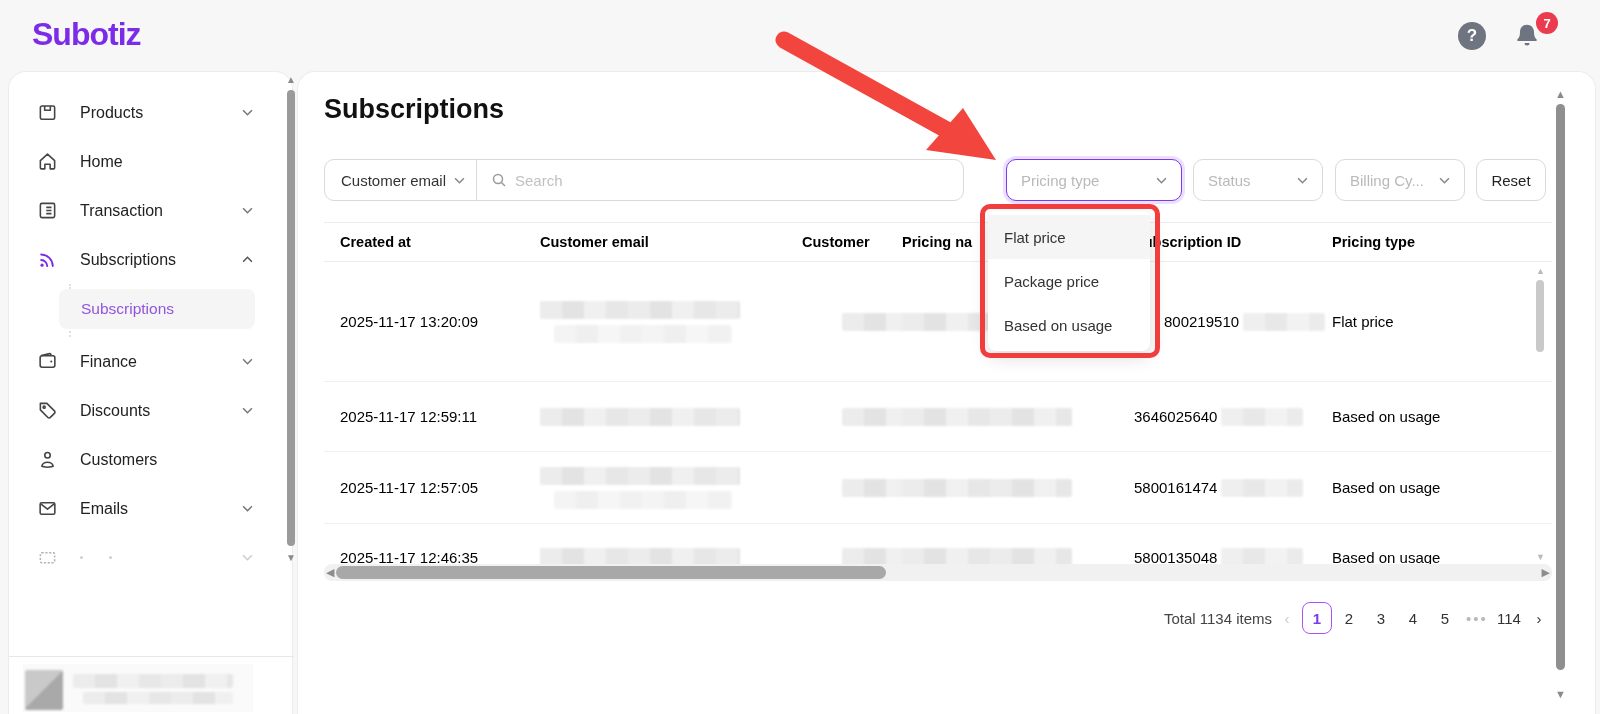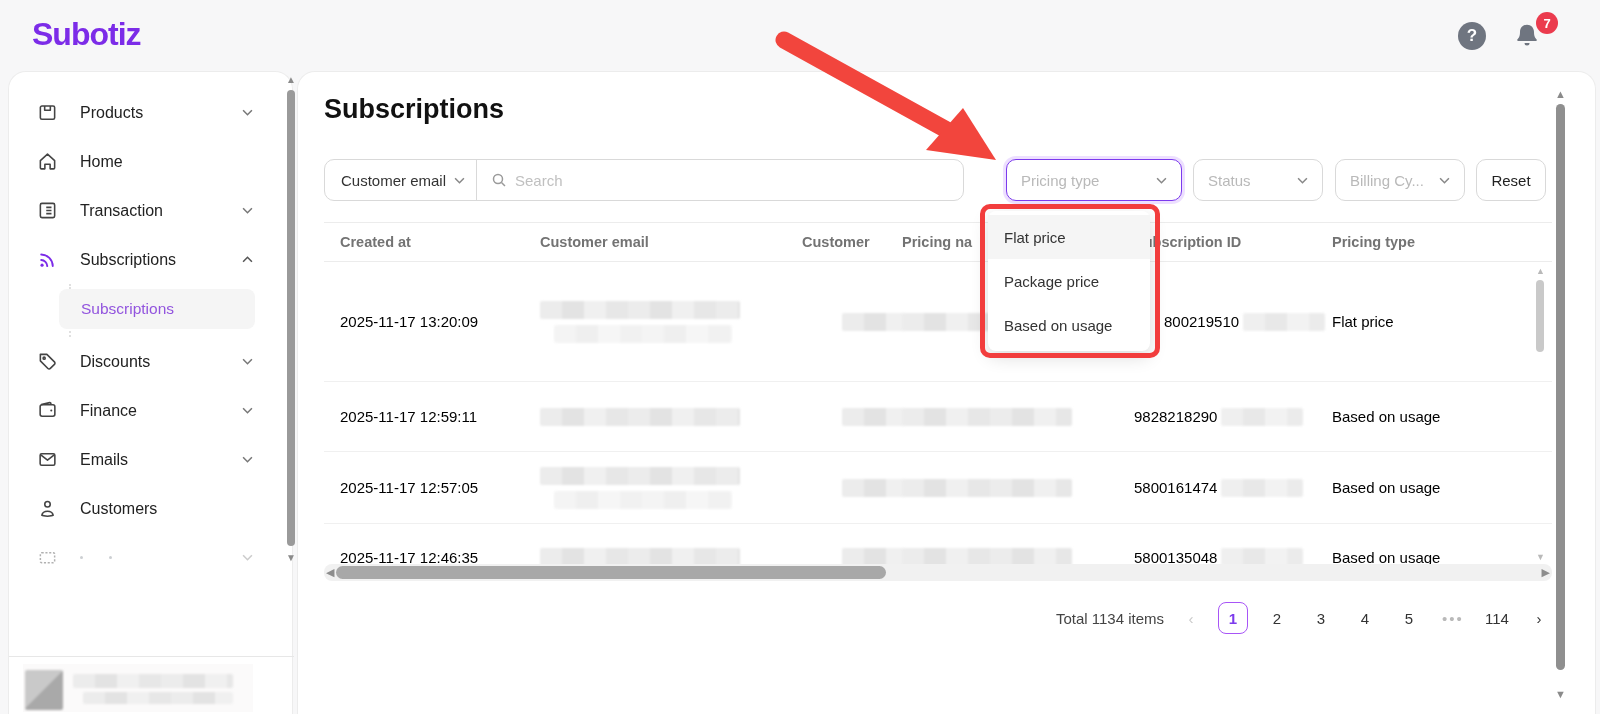--- a/index.html
+++ b/index.html
@@ -57,21 +57,21 @@
     display:flex; align-items:center; justify-content:space-between; padding:0 14px; font-size:15px; color:#b9b9b9; cursor:pointer; }
   .filter-select.focused { border:1.5px solid #7c3aed; box-shadow:0 0 0 3px rgba(190,140,255,.28); }
   .sel-pricing { left:682px; width:176px; }
   .sel-status  { left:869px; width:130px; }
   .sel-billing { left:1011px; width:130px; }
   .reset-btn { position:absolute; left:1152px; top:0; width:70px; height:42px; border:1px solid #d9d9d9; border-radius:10px;
     background:#fff; font-size:15px; color:#222; cursor:pointer; font-family:"Liberation Sans",sans-serif; }
   
   .table-wrap { position:absolute; left:26px; top:150px; width:1228px; }
   .t-grid { display:grid; grid-template-columns:200px 262px 100px 232px 198px 180px; padding-left:16px; align-items:center; }
-  .t-head { height:40px; border-top:1px solid #ececec; border-bottom:1px solid #ececec; font-weight:bold; font-size:14.5px; color:#737373; }
+  .t-head { height:40px; border-top:1px solid #ececec; border-bottom:1px solid #ececec; font-weight:bold; font-size:14.5px; color:#000000; }
   .t-row { border-bottom:1px solid #f0f0f0; font-size:15px; color:#000000; cursor:pointer; }
   .r1 { height:120px; } .r2 { height:70px; } .r3 { height:72px; }
   .r4 { height:42px; overflow:hidden; border-bottom:none; }
   .r4 > div { transform:translateY(12px); }
   .blur { background:repeating-linear-gradient(90deg,#ececec 0 22px,#e3e3e3 22px 44px,#f0f0f0 44px 66px,#e7e7e7 66px 88px);
     border-radius:2px; height:18px; filter:blur(1px); }
   .b-email { width:200px; } .b-email2 { width:178px; margin:6px 0 0 14px; opacity:.55; }
   .b-cust { width:62px; margin-left:40px; } .b-price { width:170px; }
   .id-cell { display:flex; align-items:center; } .b-id { width:82px; margin-left:4px; opacity:.8; }
   .pad30 { padding-left:30px; }
@@ -86,21 +86,21 @@
   
   .tbl-vscroll { position:absolute; left:1237px; top:194px; width:11px; height:296px; }
   .tbl-vscroll .arr { position:absolute; left:0; width:11px; color:#b9b9b9; font-size:9px; text-align:center; cursor:pointer; }
   .tbl-thumb { position:absolute; left:1px; top:14px; width:8px; height:72px; background:#c9c9c9; border-radius:4px; cursor:pointer; }
   
   .hscroll { position:absolute; left:26px; top:492px; width:1228px; height:17px; background:#f1f1f1; border-radius:8px; }
   .hscroll .arr { position:absolute; top:2px; color:#8d8d8d; font-size:11px; cursor:pointer; }
   .h-thumb { position:absolute; left:12px; top:2px; width:550px; height:13px; background:#a8a8a8; border-radius:7px; cursor:pointer; }
   
   .pagination { position:absolute; left:26px; top:524px; width:1228px; height:44px;
-    display:flex; align-items:center; justify-content:flex-end; gap:14px; font-size:15px; color:#444; }
+    display:flex; align-items:center; justify-content:flex-end; gap:2px; font-size:15px; color:#444; }
   .pg-num { min-width:30px; height:32px; display:flex; align-items:center; justify-content:center; cursor:pointer; color:#333; }
   .pg-num.active { border:1px solid #a855f7; border-radius:8px; color:#7c3aed; font-weight:bold; }
   .pg-num.ellipsis { color:#b9b9b9; letter-spacing:2px; cursor:default; }
   .pg-arrow { width:26px; text-align:center; font-size:15px; cursor:pointer; color:#333; }
   .pg-arrow.disabled { color:#c9c9c9; cursor:default; }
   .page-size { height:42px; border:1px solid #d9d9d9; border-radius:10px; display:flex; align-items:center; gap:10px;
     padding:0 14px; color:#333; cursor:pointer; }
   
   .page-vscroll { position:absolute; left:1256px; top:16px; width:13px; height:614px; }
   .page-vscroll .arr { position:absolute; left:0; width:13px; color:#8a8a8a; font-size:11px; text-align:center; cursor:pointer; }
@@ -169,61 +169,61 @@
           </svg>
       </span>
     </div>
     <div class="sub-rail">
       <div class="sub-pill">
         <span>Subscriptions</span>
       </div>
     </div>
     <div class="nav-item">
       <svg class="icon" width="21" height="21" viewBox="0 0 20 20" fill="none" stroke="#444" stroke-width="1.5" stroke-linejoin="round">
-        <path d="M3.2 3.2h6.2l7.2 7.2a1.6 1.6 0 0 1 0 2.3l-3.9 3.9a1.6 1.6 0 0 1-2.3 0L3.2 9.4z"></path>
-          <circle cx="6.8" cy="6.8" r="1"></circle>
-      </svg>
-      <span class="lbl">Discounts</span>
-      <span class="chev">
-        <svg width="11" height="7" viewBox="0 0 10 6" fill="none" stroke="#777" stroke-width="1.4">
-            <polyline points="1,1 5,5 9,1"></polyline>
-          </svg>
-      </span>
-    </div>
-    <div class="nav-item">
-      <svg class="icon" width="21" height="21" viewBox="0 0 20 20" fill="none" stroke="#444" stroke-width="1.5" stroke-linejoin="round">
         <rect x="3" y="4.6" width="14" height="10.8" rx="1.8"></rect>
           <path d="M13.2 4.6V3.4a.9.9 0 0 0-1.1-.9L4 4.4"></path>
           <circle cx="13.6" cy="10" r="1" fill="#444" stroke="none"></circle>
       </svg>
       <span class="lbl">Finance</span>
       <span class="chev">
         <svg width="11" height="7" viewBox="0 0 10 6" fill="none" stroke="#777" stroke-width="1.4">
             <polyline points="1,1 5,5 9,1"></polyline>
           </svg>
       </span>
     </div>
     <div class="nav-item">
       <svg class="icon" width="21" height="21" viewBox="0 0 20 20" fill="none" stroke="#444" stroke-width="1.5" stroke-linejoin="round">
-        <rect x="3" y="4.6" width="14" height="10.8" rx="1.4"></rect>
-          <polyline points="3.6,5.6 10,10.6 16.4,5.6"></polyline>
-      </svg>
-      <span class="lbl">Emails</span>
+        <path d="M3.2 3.2h6.2l7.2 7.2a1.6 1.6 0 0 1 0 2.3l-3.9 3.9a1.6 1.6 0 0 1-2.3 0L3.2 9.4z"></path>
+          <circle cx="6.8" cy="6.8" r="1"></circle>
+      </svg>
+      <span class="lbl">Discounts</span>
       <span class="chev">
         <svg width="11" height="7" viewBox="0 0 10 6" fill="none" stroke="#777" stroke-width="1.4">
             <polyline points="1,1 5,5 9,1"></polyline>
           </svg>
       </span>
     </div>
     <div class="nav-item">
       <svg class="icon" width="21" height="21" viewBox="0 0 20 20" fill="none" stroke="#444" stroke-width="1.5" stroke-linecap="round">
         <circle cx="10" cy="6" r="2.6"></circle>
           <path d="M4.6 16.4a5.5 4.6 0 0 1 10.8 0c-1.5 1.2-9.3 1.2-10.8 0z"></path>
       </svg>
       <span class="lbl">Customers</span>
+    </div>
+    <div class="nav-item">
+      <svg class="icon" width="21" height="21" viewBox="0 0 20 20" fill="none" stroke="#444" stroke-width="1.5" stroke-linejoin="round">
+        <rect x="3" y="4.6" width="14" height="10.8" rx="1.4"></rect>
+          <polyline points="3.6,5.6 10,10.6 16.4,5.6"></polyline>
+      </svg>
+      <span class="lbl">Emails</span>
+      <span class="chev">
+        <svg width="11" height="7" viewBox="0 0 10 6" fill="none" stroke="#777" stroke-width="1.4">
+            <polyline points="1,1 5,5 9,1"></polyline>
+          </svg>
+      </span>
     </div>
     <div class="nav-item partial">
       <svg class="icon" width="21" height="21" viewBox="0 0 20 20" fill="none" stroke="#666" stroke-width="1.4" stroke-dasharray="2 1.6">
         <rect x="3.2" y="5.4" width="13.6" height="9.6" rx="1.2"></rect>
       </svg>
       <span class="lbl dots">
           <i></i>
           <i></i>
         </span>
       <span class="chev">
@@ -318,21 +318,21 @@
       <div>
           <div class="blur b-email"></div>
         </div>
       <div>
           <div class="blur b-cust"></div>
         </div>
       <div>
           <div class="blur b-price"></div>
         </div>
       <div class="id-cell">
-        <span>9828218290</span>
+        <span>3646025640</span>
           <div class="blur b-id"></div>
       </div>
       <div>Based on usage</div>
     </div>
     <div class="t-grid t-row r3">
       <div>2025-11-17 12:57:05</div>
       <div>
           <div class="blur b-email"></div>
           <div class="blur b-email2"></div>
         </div>

